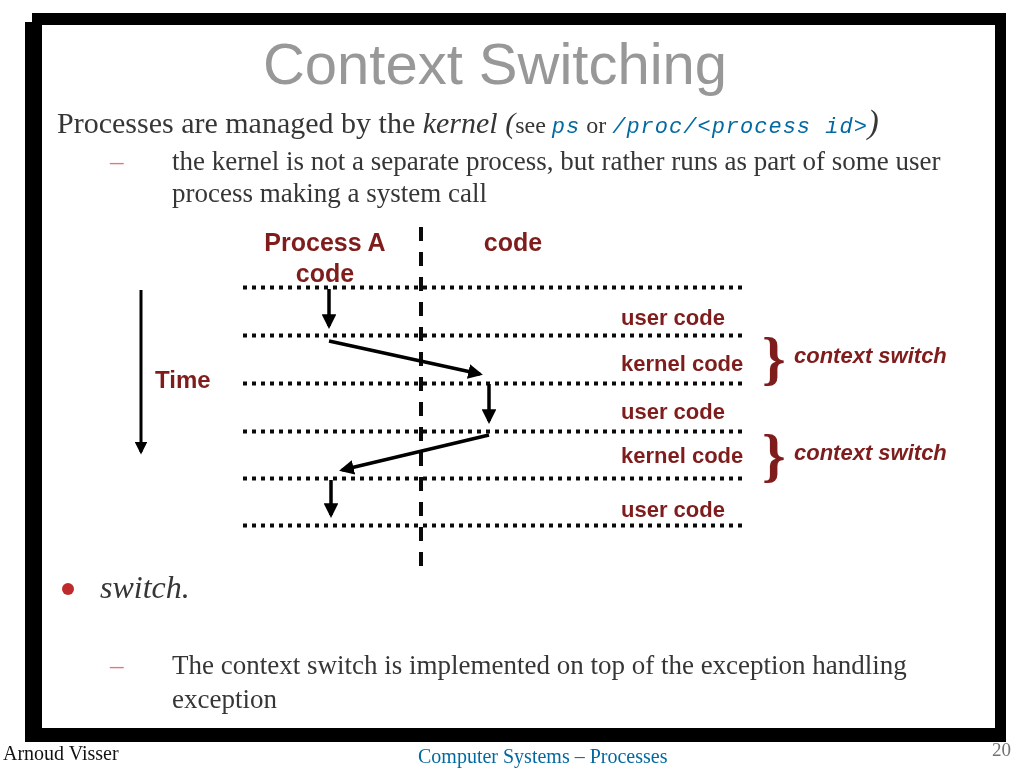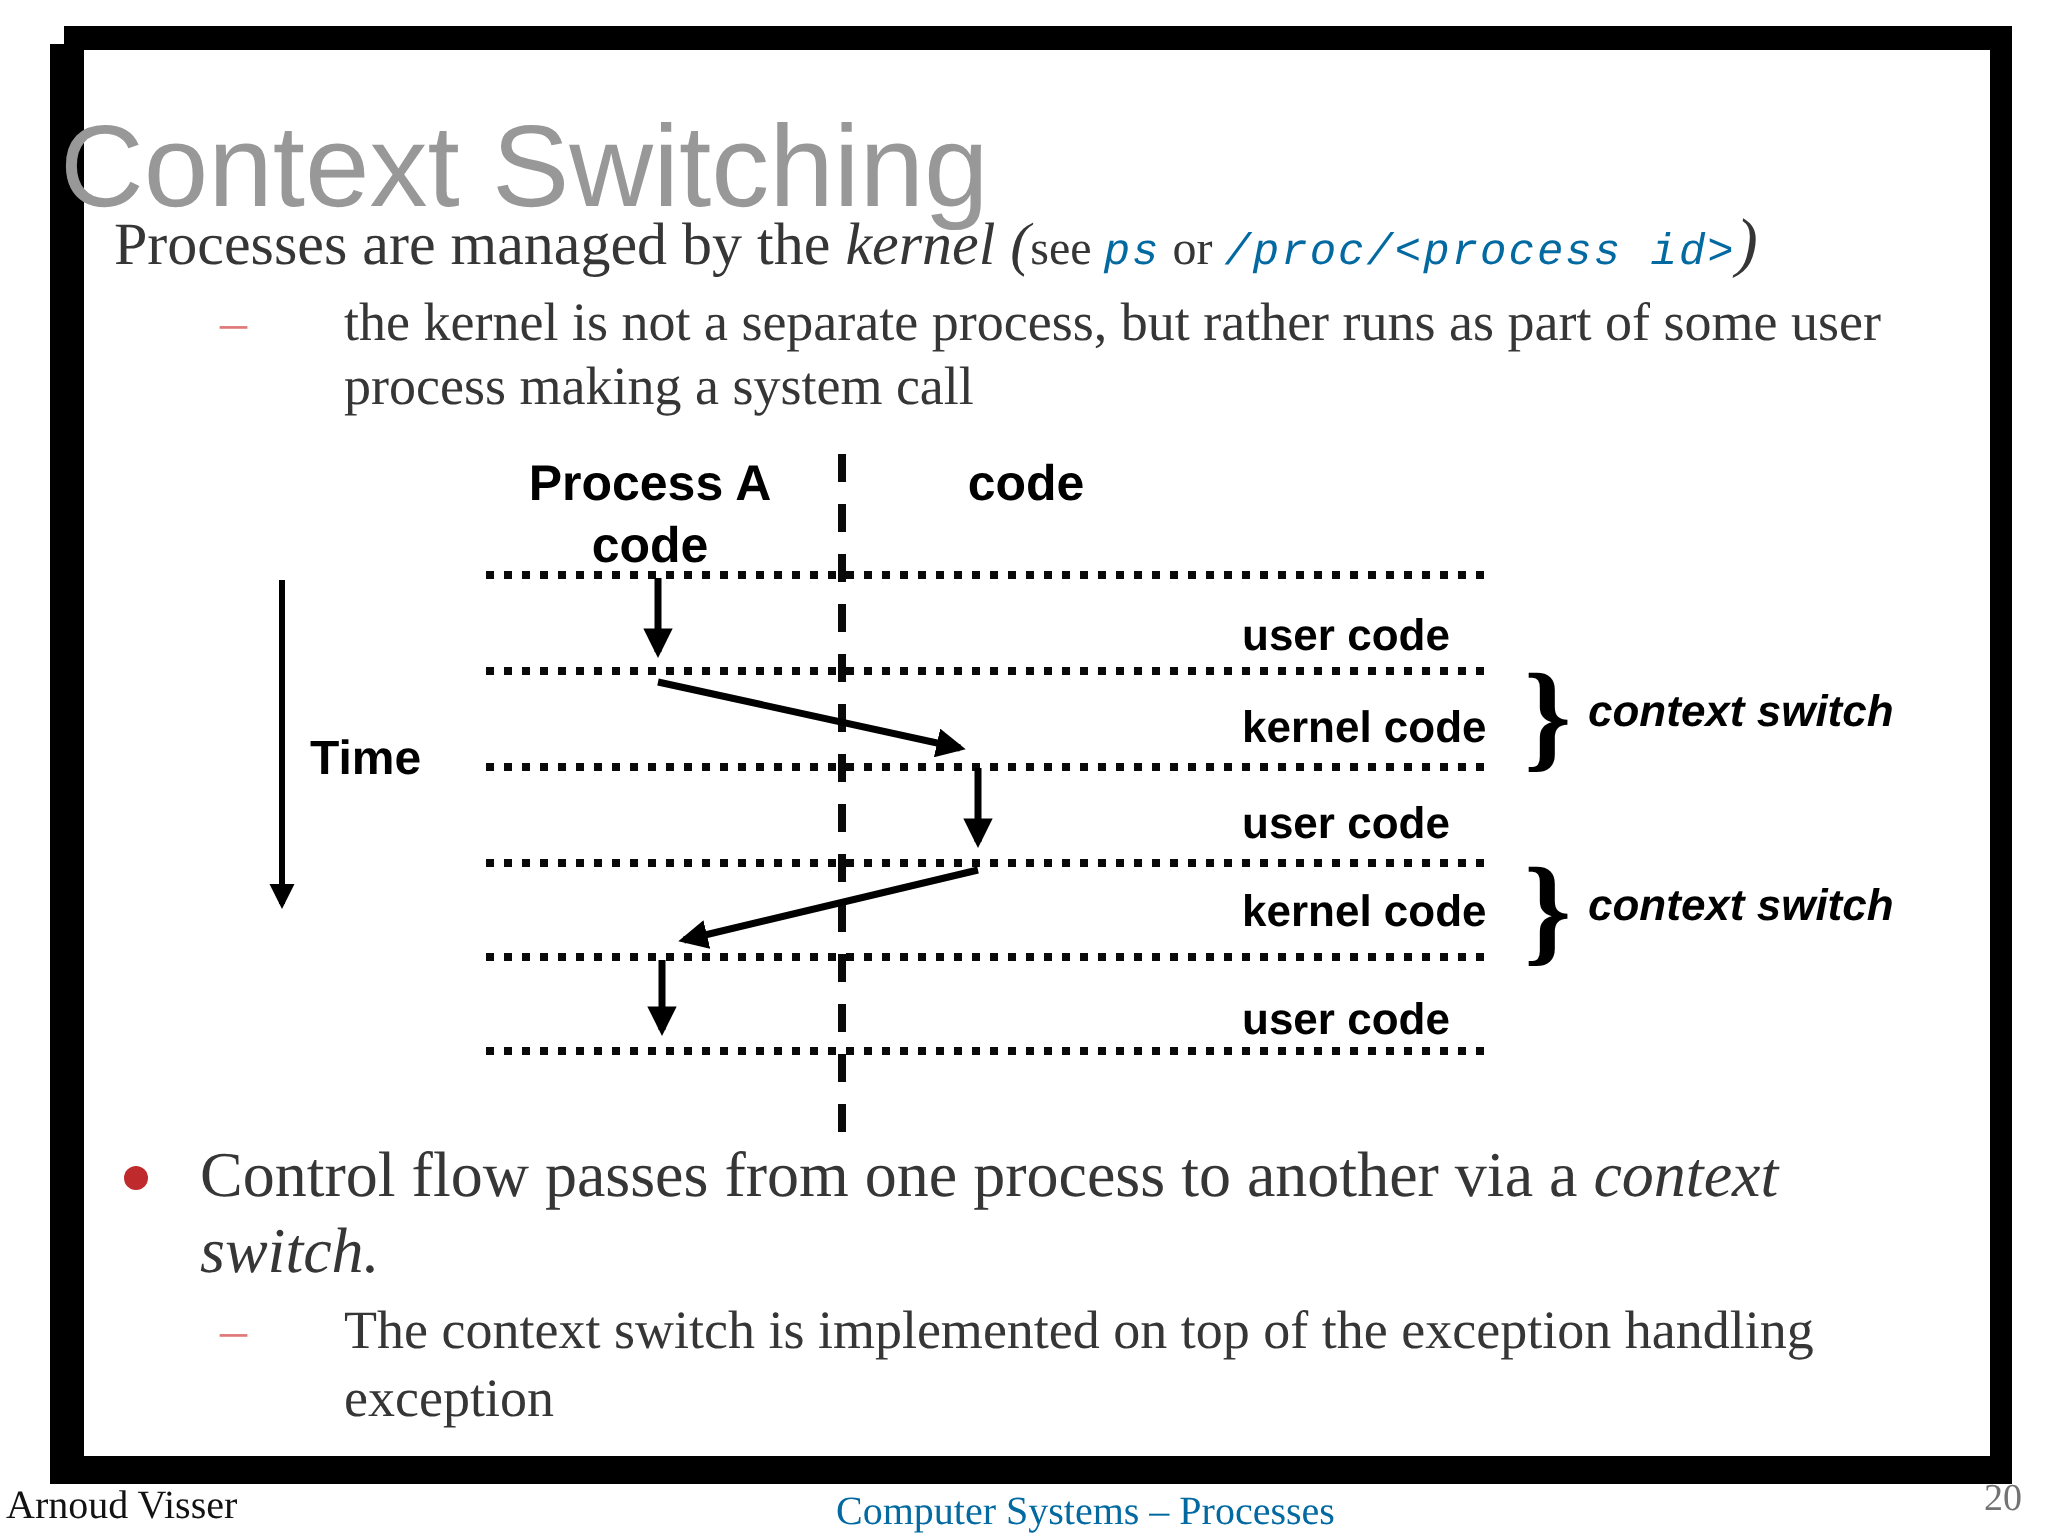--- a/index.html
+++ b/index.html
@@ -6,41 +6,41 @@
   body{
     width:1024px;height:768px;position:relative;overflow:hidden;
     background:#ffffff;font-family:"Liberation Serif",serif;
   }
   
   .frame{position:absolute;left:25px;top:13px;width:981px;height:729px;background:#000;}
   .frame-notch{position:absolute;left:25px;top:13px;width:7px;height:9px;background:#fff;}
   .slide{position:absolute;left:42px;top:25px;width:953px;height:703px;background:#fff;}
 
   .title{
-    position:absolute;left:30px;top:30px;width:930px;text-align:left;
-    font-family:"Liberation Sans",sans-serif;font-size:58px;color:#989898;white-space:nowrap;margin-top:20px;
+    position:absolute;left:30px;top:30px;width:930px;text-align:center;
+    font-family:"Liberation Sans",sans-serif;font-size:58px;color:#989898;white-space:nowrap;
   }
 
   .intro{position:absolute;left:57px;top:104px;color:#363636;font-size:30px;white-space:nowrap;}
   .it{font-style:italic;}
   .small-see{font-size:24px;}
   .mono-it{font-family:"Liberation Mono","DejaVu Sans Mono",monospace;font-style:italic;font-size:22px;letter-spacing:1px;color:#0369a1;}
   .paren{font-style:italic;font-size:33px;}
 
   .sub-bullet{position:absolute;display:flex;color:#363636;}
   .sub1{left:110px;top:145px;font-size:27px;line-height:32px;}
   .sub2{left:110px;top:648px;font-size:27px;line-height:34px;}
   .dash{width:62px;flex:none;color:#e07a7a;}
 
   .bullet2{position:absolute;left:62px;top:568px;font-size:32px;line-height:38px;color:#363636;}
   .bullet2 .dot{position:absolute;left:0;top:15px;width:12px;height:12px;border-radius:50%;background:#bf2a2d;}
   .bullet2 .b2text{margin-left:38px;}
 
   
-  .dg{position:absolute;font-family:"Liberation Sans",sans-serif;font-weight:bold;color:#000000;}
+  .dg{position:absolute;font-family:"Liberation Sans",sans-serif;font-weight:bold;color:#7f1d1d;}
   .proc-a{left:240px;top:227px;width:170px;text-align:center;font-size:25px;line-height:31px;}
   .proc-b{left:428px;top:227px;width:170px;text-align:center;font-size:25px;line-height:31px;}
   .time-label{left:155px;top:366px;font-size:24px;text-align:center;}
   .rowlab{left:621px;font-size:22px;}
   .rl0{top:305px;} .rl1{top:351px;} .rl2{top:399px;} .rl3{top:443px;} .rl4{top:497px;}
   .brace{left:762px;font-family:"Liberation Serif",serif;font-weight:bold;font-size:60px;line-height:56px;}
   .br1{top:330px;} .br2{top:427px;}
   .cs{left:794px;font-size:22px;font-style:italic;}
   .cs1{top:343px;} .cs2{top:440px;}
 
@@ -115,21 +115,20 @@
 <div class="dg rowlab rl4">user code</div>
 
 <div class="dg brace br1">}</div>
 <div class="dg cs cs1">context switch</div>
 <div class="dg brace br2">}</div>
 <div class="dg cs cs2">context switch</div>
 
 <div class="bullet2">
   <span class="dot"></span>
   <div class="b2text">
-    <div><span>Control flow passes from one process to another via a </span><span class="it">context</span></div>
     <div class="it">switch.</div>
   </div>
 </div>
 
 <div class="sub-bullet sub2">
   <span class="dash">–</span>
   <span>
     <div>The context switch is implemented on top of the exception handling</div>
     <div>exception</div>
   </span>

